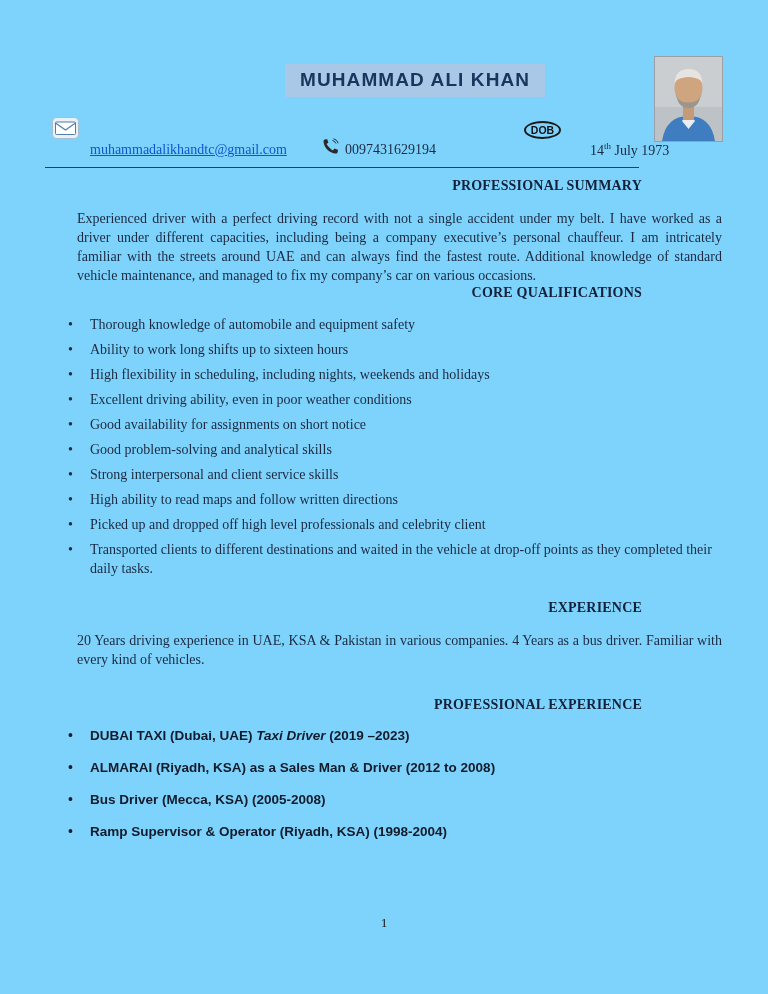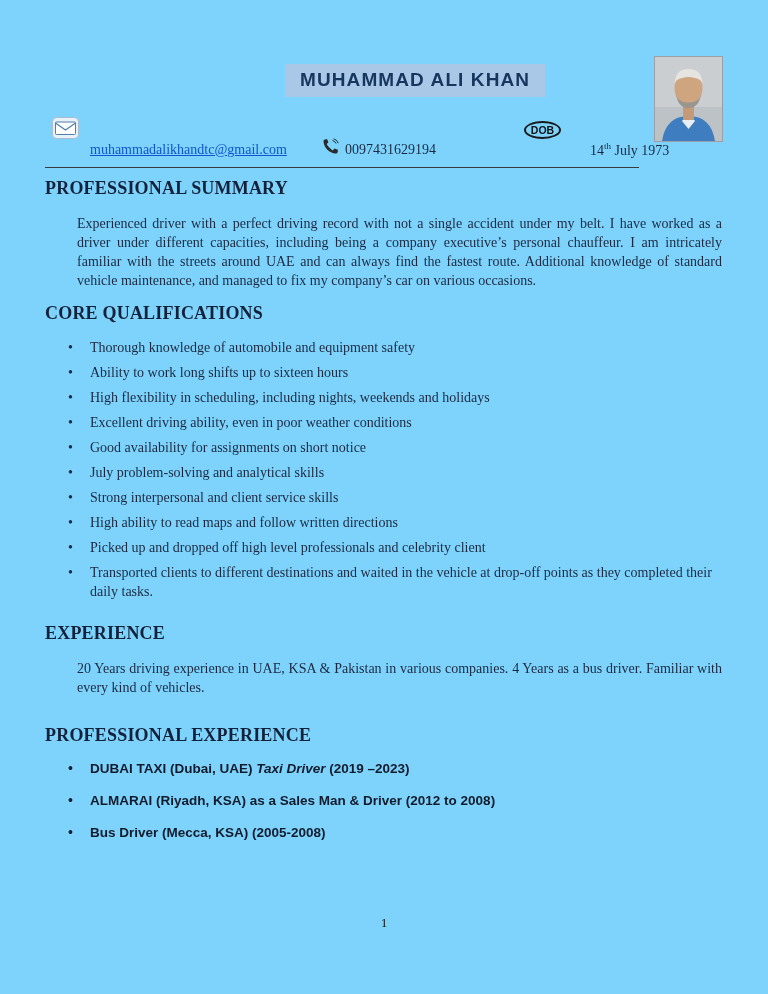--- a/index.html
+++ b/index.html
@@ -53,28 +53,28 @@
   .dob-date sup { font-size:9px; }
   .rule {
     position:absolute; top:167px; left:45px;
     width:594px; height:0;
     border-top:1.2px solid #3a3a3a;
   }
 
   
   .content { position:absolute; top:178px; left:45px; width:677px; }
   h2 {
-    font-size:18px; font-weight:bold;
-    text-align:left;
+    font-size:14px; font-weight:bold;
+    text-align:right;
     letter-spacing:0.2px;
     margin:0 80px 0 0;   
     color:#14213a;
     font-family:Liberation Serif, serif;
   }
-  .mt13 { margin-top:13px; }
+  .mt13 { }
   .mt20 { margin-top:22px; }
   .mt28 { margin-top:28px; }
   p.body-par {
     margin-top:15px;
     font-size:14px; line-height:19px;
     text-align:justify;
     margin-left:32px;
   }
   ul.quals { list-style:none; margin:14px 0 0 23px; padding:0; }
   ul.quals li {
@@ -157,34 +157,35 @@
     <h2>PROFESSIONAL SUMMARY</h2>
     <p class="body-par">Experienced driver with a perfect driving record with not a single accident under my belt. I have worked as a driver under different capacities, including being a company executive’s personal chauffeur. I am intricately familiar with the streets around UAE and can always find the fastest route. Additional knowledge of standard vehicle maintenance, and managed to fix my company’s car on various occasions.</p>
 
     <h2 class="mt13">CORE QUALIFICATIONS</h2>
     <ul class="quals">
       <li>Thorough knowledge of automobile and equipment safety</li>
       <li>Ability to work long shifts up to sixteen hours</li>
       <li>High flexibility in scheduling, including nights, weekends and holidays</li>
       <li>Excellent driving ability, even in poor weather conditions</li>
       <li>Good availability for assignments on short notice</li>
-      <li>July problem-solving and analytical skills</li>
+      <li>Good problem-solving and analytical skills</li>
       <li>Strong interpersonal and client service skills</li>
       <li>High ability to read maps and follow written directions</li>
       <li>Picked up and dropped off high level professionals and celebrity client</li>
       <li>Transported clients to different destinations and waited in the vehicle at drop-off points as they completed their daily tasks.</li>
     </ul>
 
     <h2 class="mt20">EXPERIENCE</h2>
     <p class="body-par">20 Years driving experience in UAE, KSA &amp; Pakistan in various companies. 4 Years as a bus driver. Familiar with every kind of vehicles.</p>
 
     <h2 class="mt28">PROFESSIONAL EXPERIENCE</h2>
     <ul class="prof">
       <li><span>DUBAI TAXI (Dubai, UAE) </span><span class="it">Taxi Driver</span><span> (2019 –2023)</span></li>
       <li><span>ALMARAI (Riyadh, KSA) as a Sales Man &amp; Driver (2012 to 2008)</span><span class="it"></span><span></span></li>
       <li><span>Bus Driver (Mecca, KSA) (2005-2008)</span><span class="it"></span><span></span></li>
+      <li><span>Ramp Supervisor &amp; Operator (Riyadh, KSA) (1998-2004)</span><span class="it"></span><span></span></li>
     </ul>
 
   </div>
 
   <div class="pagenum">1</div>
 
 </div>
 
 </body></html>

